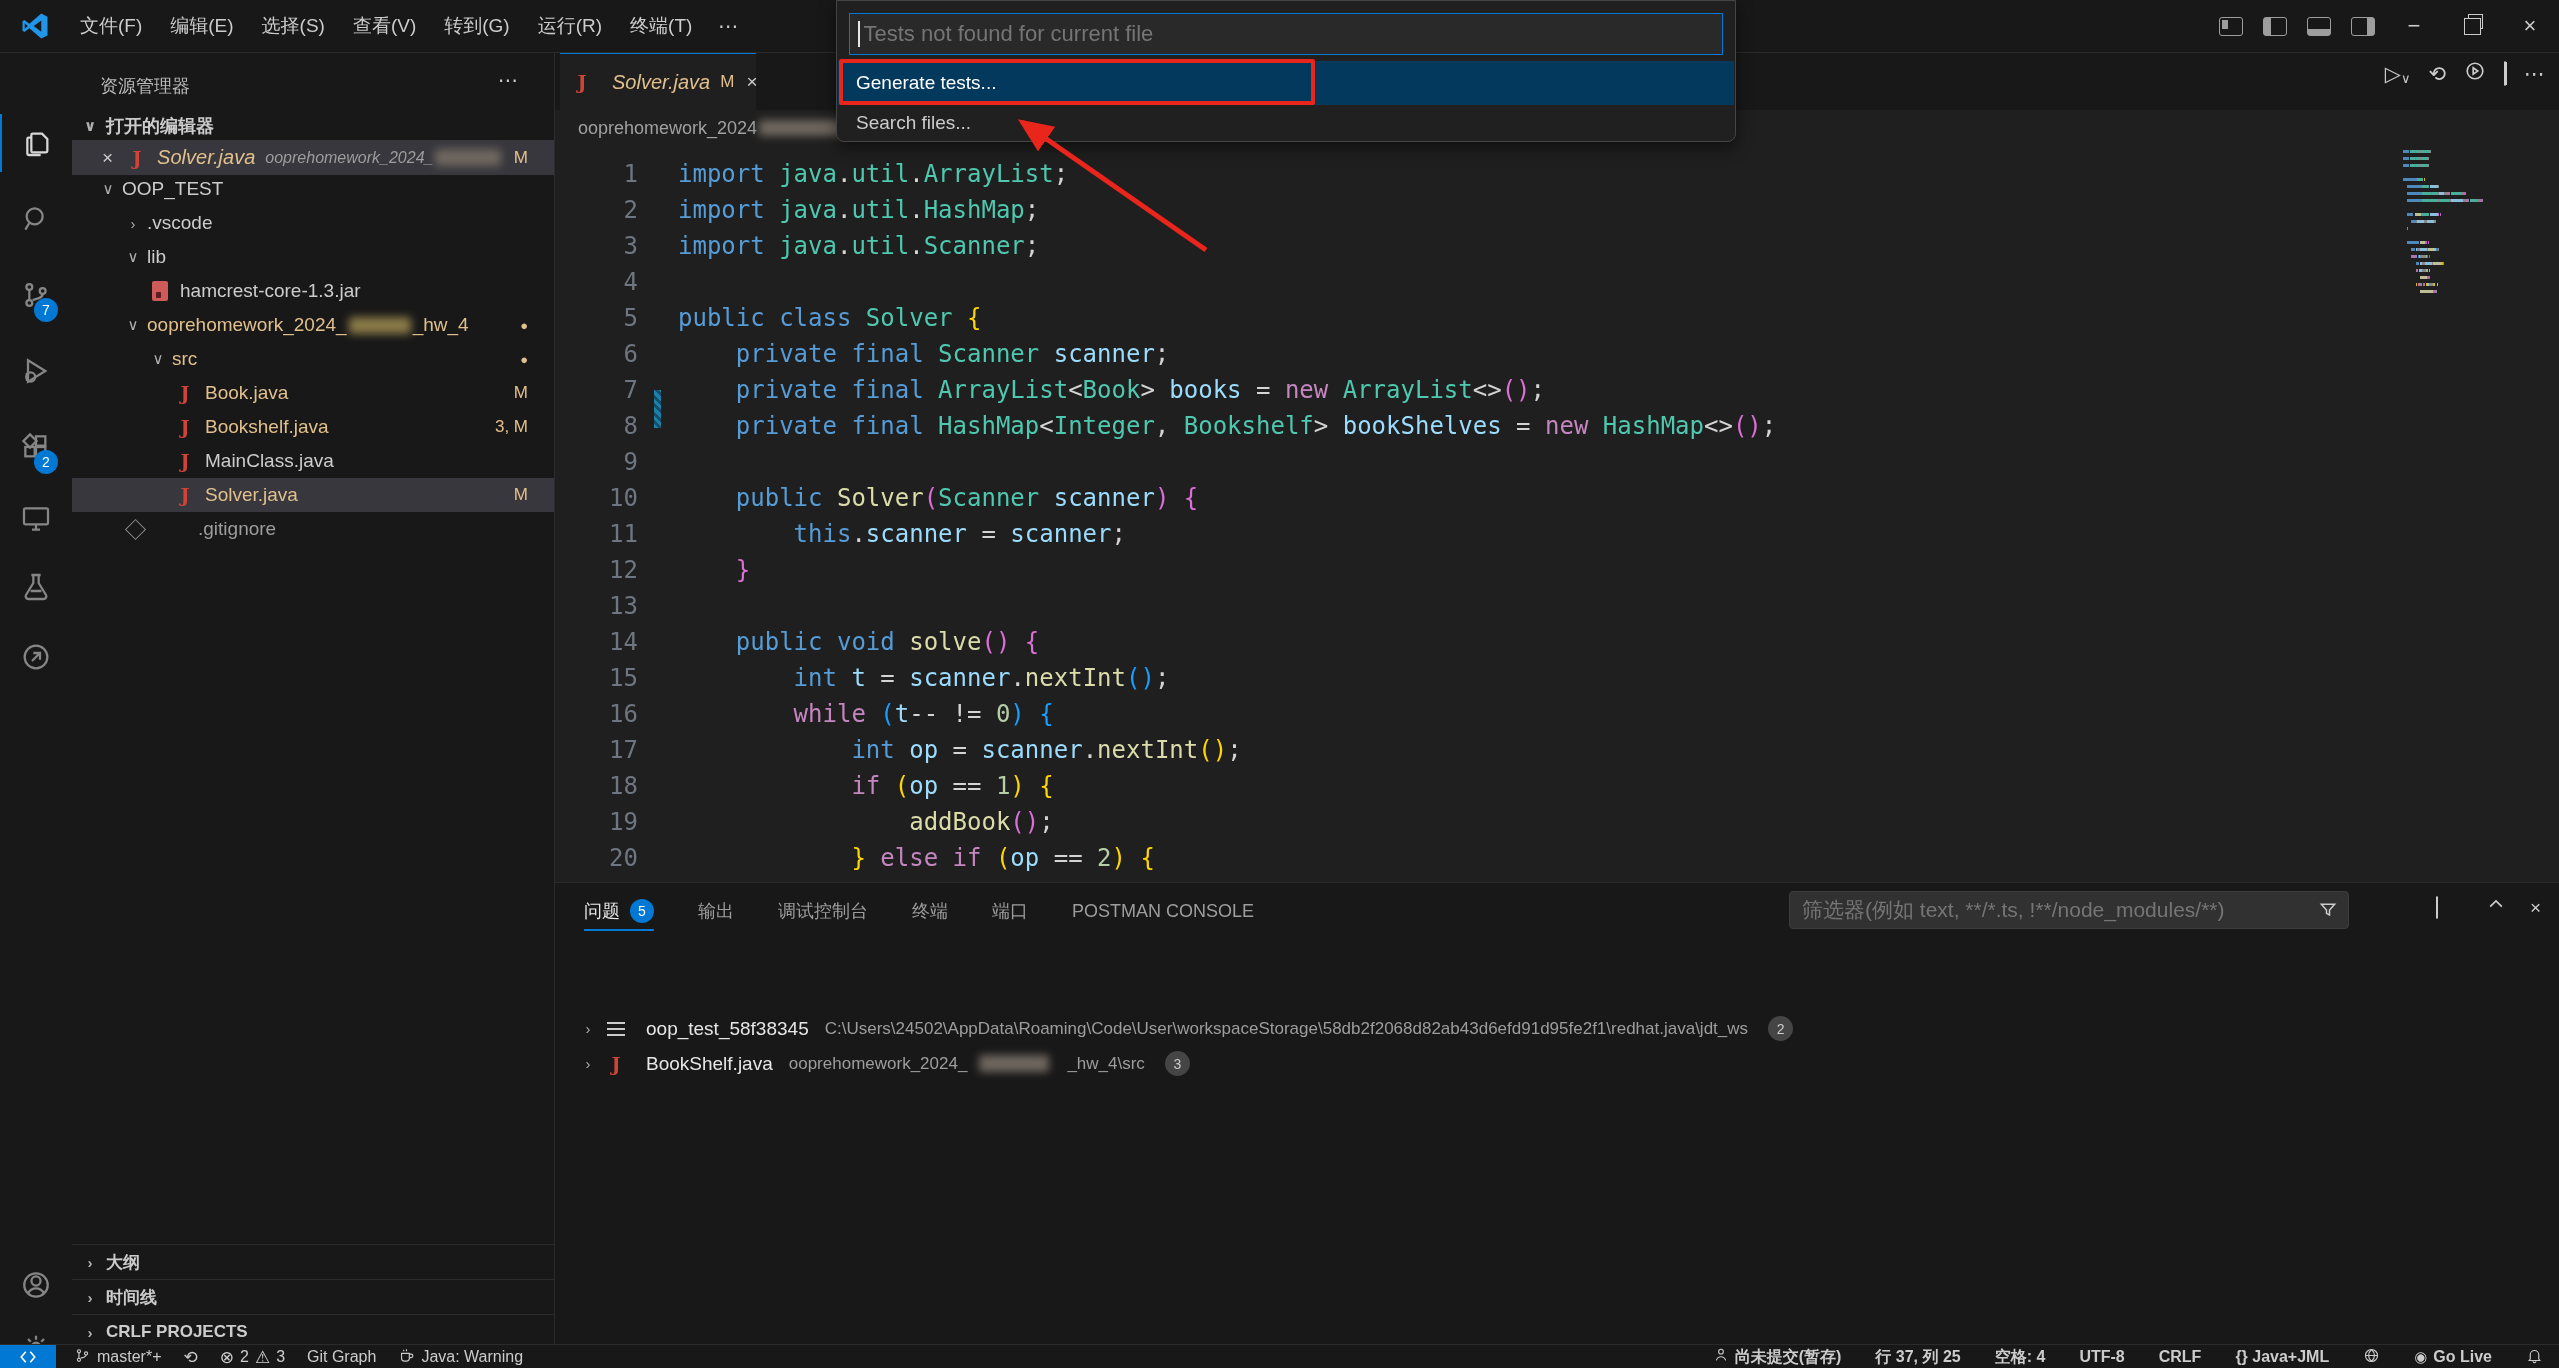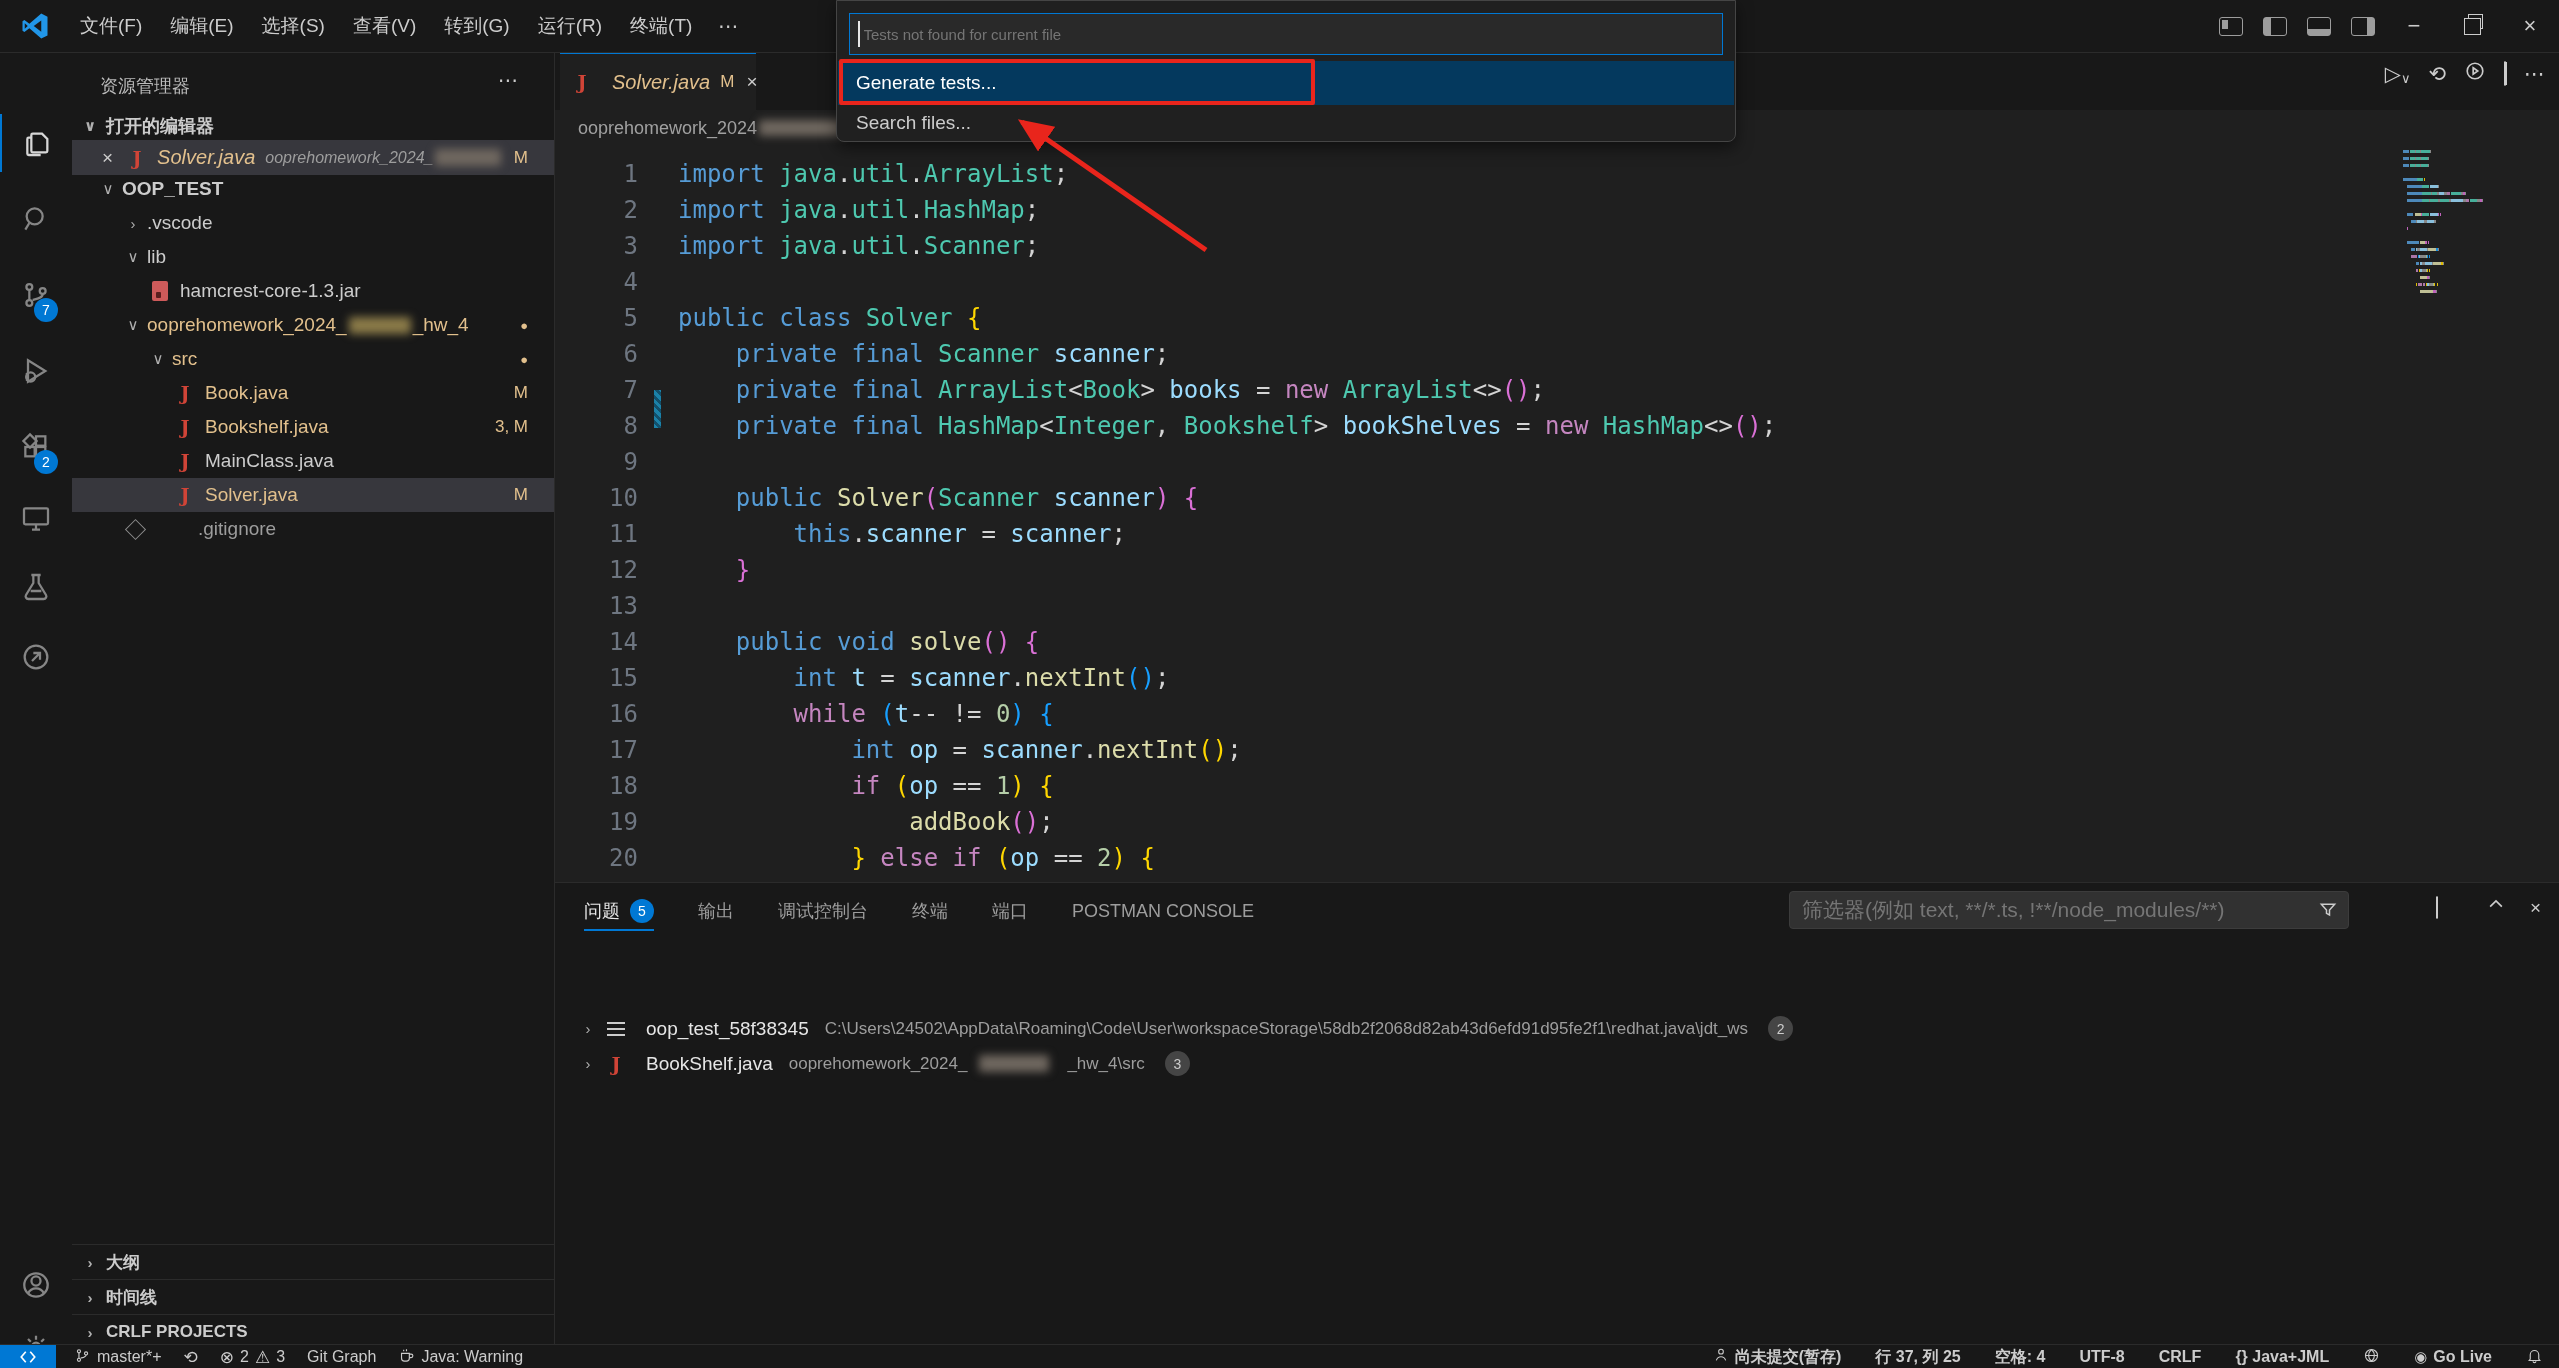--- a/index.html
+++ b/index.html
@@ -39,21 +39,21 @@
   #sb-more{position:absolute;right:36px;top:16px;color:#CCC;font-size:20px;}
   #oe-header{position:absolute;left:10px;top:62px;font-weight:bold;color:#CCCCCC;font-size:18px;display:flex;gap:8px;align-items:center;}
   .chev{color:#B0B0B0;font-size:15px;width:16px;display:inline-block;text-align:center;}
   #oe-row{position:absolute;left:0;top:88px;width:482px;height:35px;background:#37373D;display:flex;align-items:center;}
   #tree{position:absolute;left:0;top:120px;width:482px;}
   .trow{height:34px;display:flex;align-items:center;width:482px;box-sizing:border-box;position:relative;}
   .trow.sel{background:#37373D;}
   .tlabel{color:#CCCCCC;white-space:nowrap;}
   .gold{color:#E2C08D;}
   .dim{color:#9D9D9D;}
-  .bold{font-weight:bold;}
+  .bold{font-weight:normal;}
   .ic{width:20px;height:22px;margin-right:10px;display:inline-flex;align-items:center;justify-content:center;flex:none;}
   .ic-java{color:#D04437;font-weight:bold;font-size:19px;font-family:"DejaVu Serif",serif;}
   .ic-jar{width:16px;height:20px;background:#CE5A5A;border-radius:2px;position:relative;}
   .ic-jar::after{content:"";position:absolute;left:4px;bottom:3px;width:5px;height:6px;background:#5a1e1e;border-radius:1px;}
   .ic-git{width:13px;height:13px;border:1.5px solid #8a8a8a;transform:rotate(45deg);}
   .gitbadge{position:absolute;right:26px;color:#E2C08D;font-size:17px;}
   .dotbadge{position:absolute;right:26px;color:#E2C08D;font-size:13px;}
   .redact{display:inline-block;height:17px;border-radius:2px;background:#6f675f;filter:blur(4px);vertical-align:middle;margin:0 2px;}
   .redact.goldish{background:#8a7a48;}
   #sb-sections{position:absolute;left:0;top:1192px;width:482px;}
@@ -115,21 +115,21 @@
   #sb-right{margin-left:auto;display:flex;align-items:center;gap:34px;margin-right:16px;font-weight:bold;}
   .sbitem{display:flex;align-items:center;gap:6px;white-space:nowrap;}
   .sbitem svg{stroke:#CCCCCC;fill:none;stroke-width:1.6;}
 
   
   #quickinput{position:absolute;left:836px;top:0;width:900px;height:142px;background:#202020;
     border:1px solid #454545;border-radius:0 0 8px 8px;box-shadow:0 6px 16px rgba(0,0,0,.5);z-index:20;box-sizing:border-box;}
   #qi-input{position:absolute;left:12px;top:12px;width:874px;height:42px;background:#292929;
     border:1.5px solid #0078D4;box-sizing:border-box;display:flex;align-items:center;padding-left:8px;}
   #qi-input .caret{width:1.5px;height:26px;background:#E7E7E7;margin-right:2px;}
-  #qi-input input{background:transparent;border:none;outline:none;color:#BBB;font-size:15px;width:820px;font-family:inherit;}
+  #qi-input input{background:transparent;border:none;outline:none;color:#BBB;font-size:22px;width:820px;font-family:inherit;}
   .qi-item{position:absolute;left:1px;width:896px;display:flex;align-items:center;padding-left:18px;
     font-size:19px;box-sizing:border-box;color:#CCCCCC;}
   .qi-item.sel{background:#04395E;color:#FFFFFF;}
 
   
   #anno-box{position:absolute;left:839px;top:59px;width:476px;height:46px;border:4px solid #E9251C;
     box-sizing:border-box;z-index:30;border-radius:2px;}
   #anno-arrow{position:absolute;left:0;top:0;width:2559px;height:1368px;z-index:29;pointer-events:none;}
 </style>
 </head>

